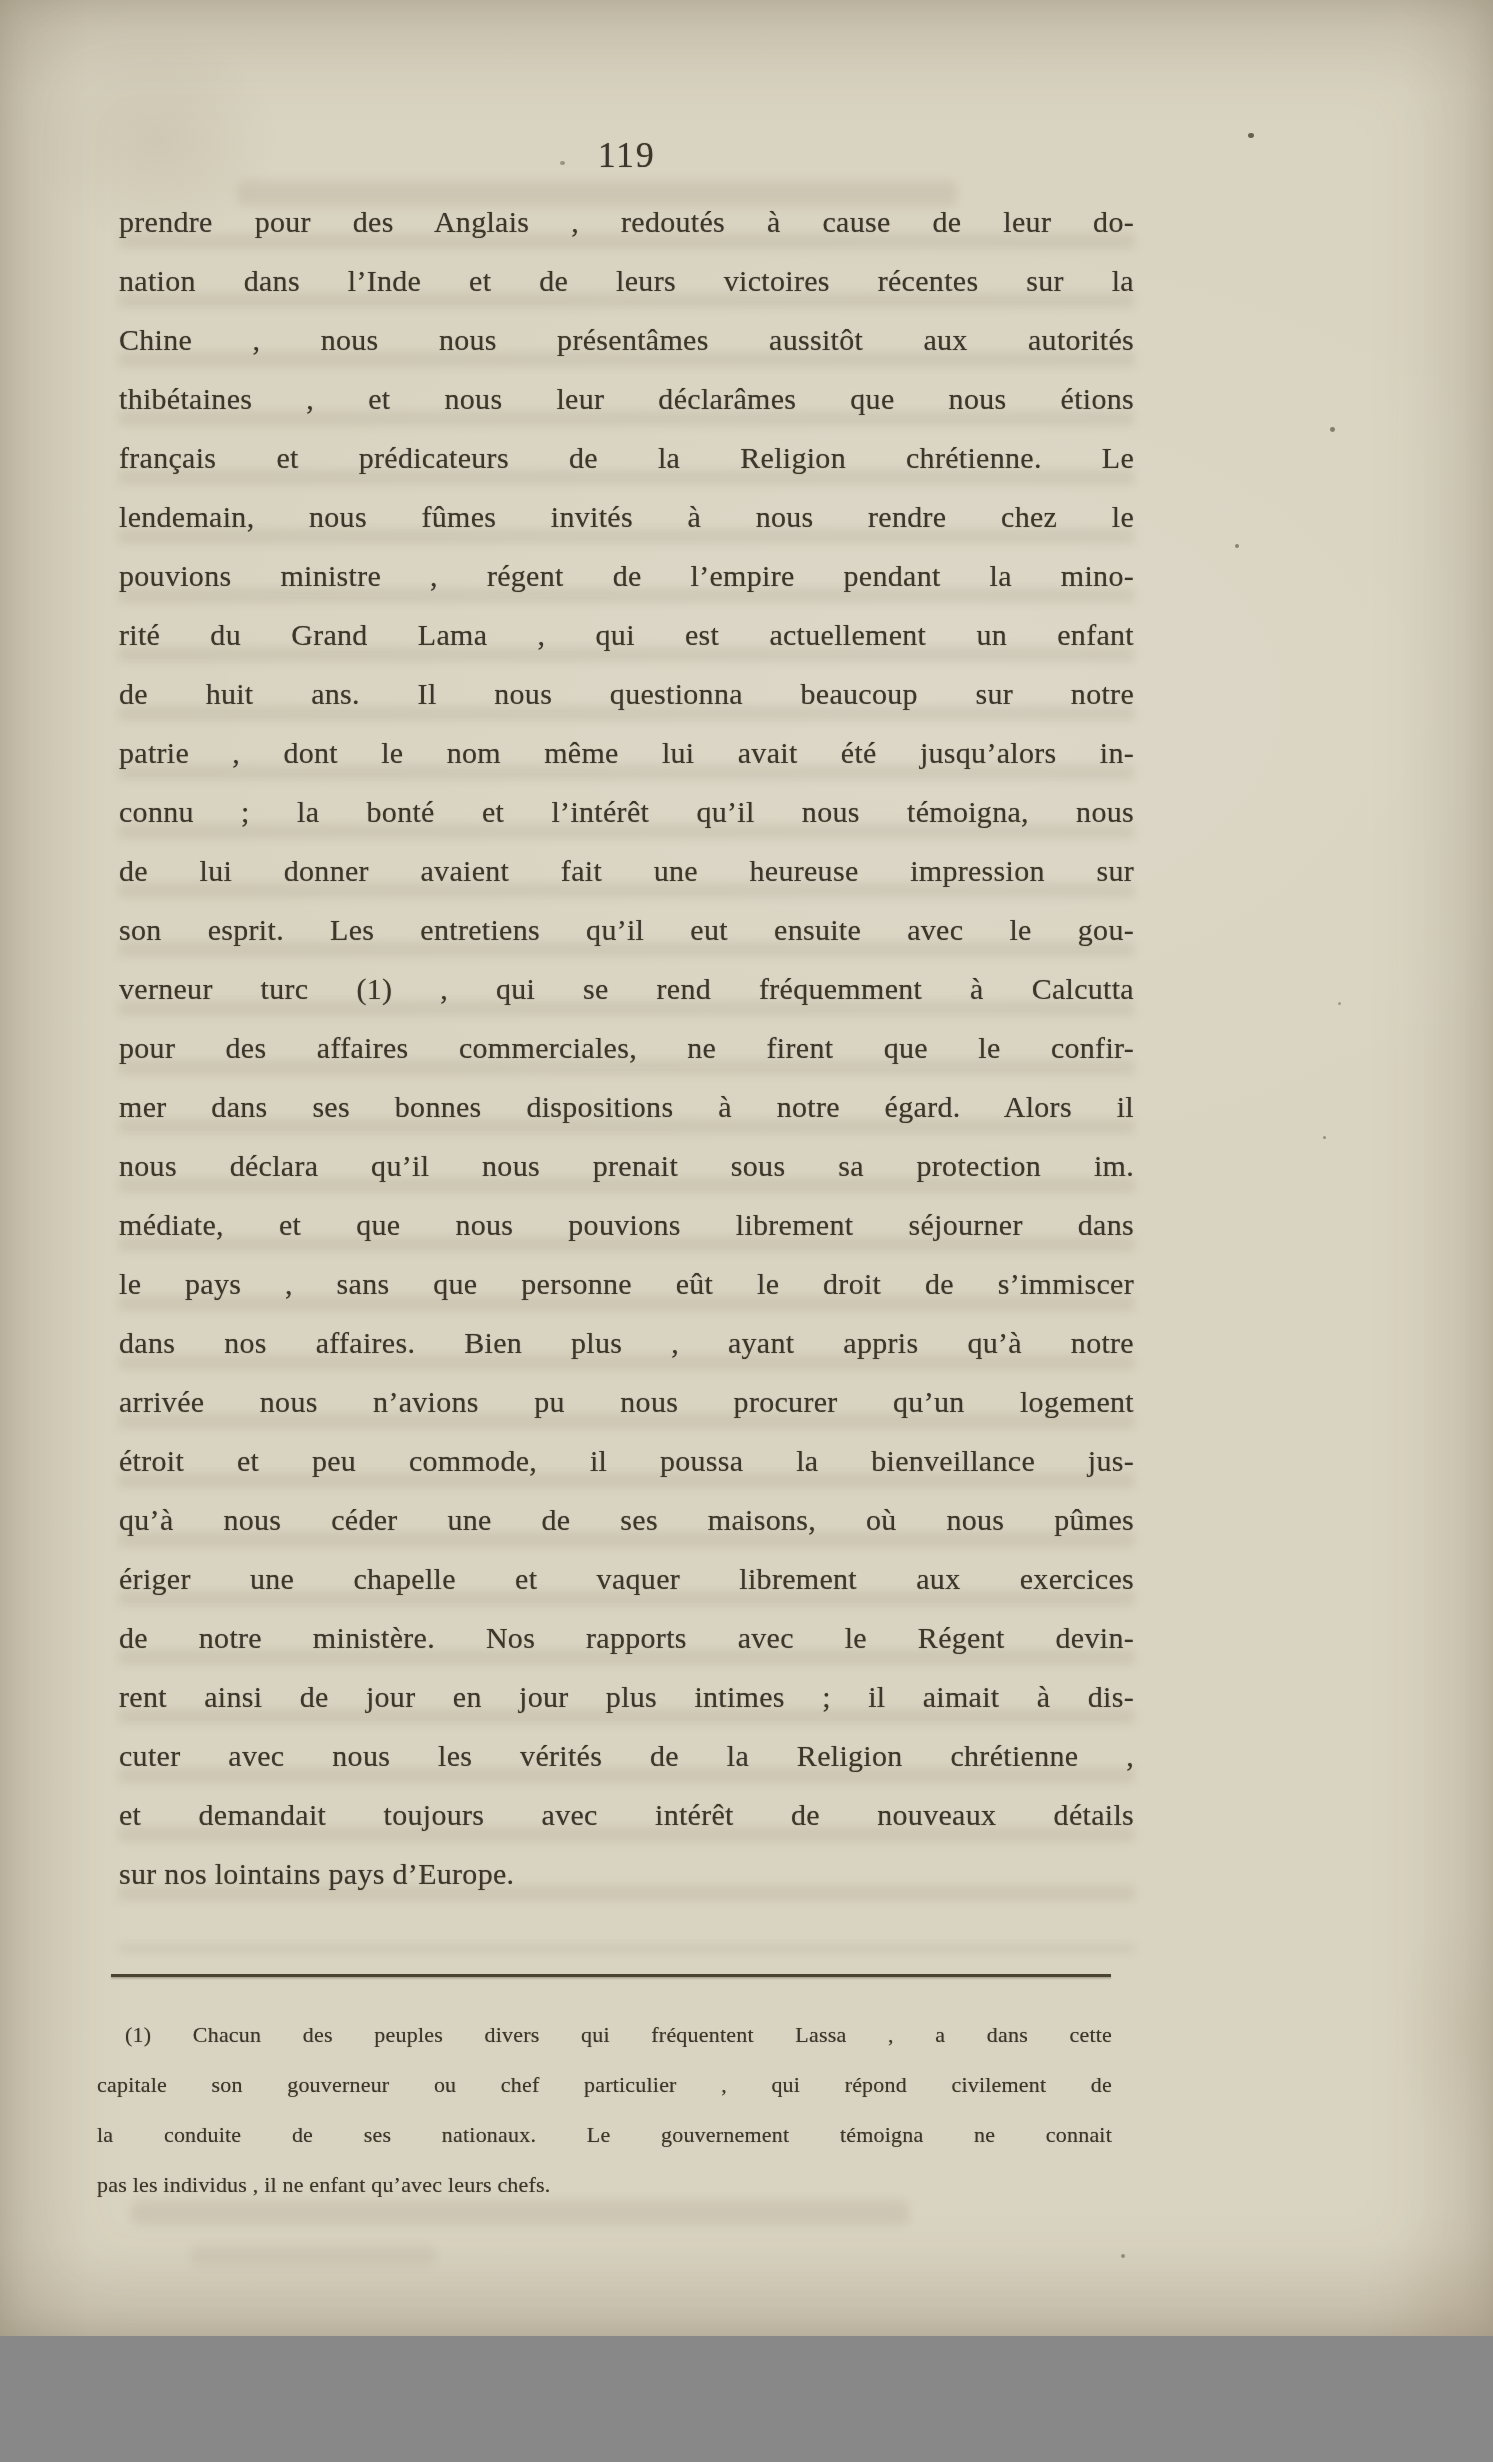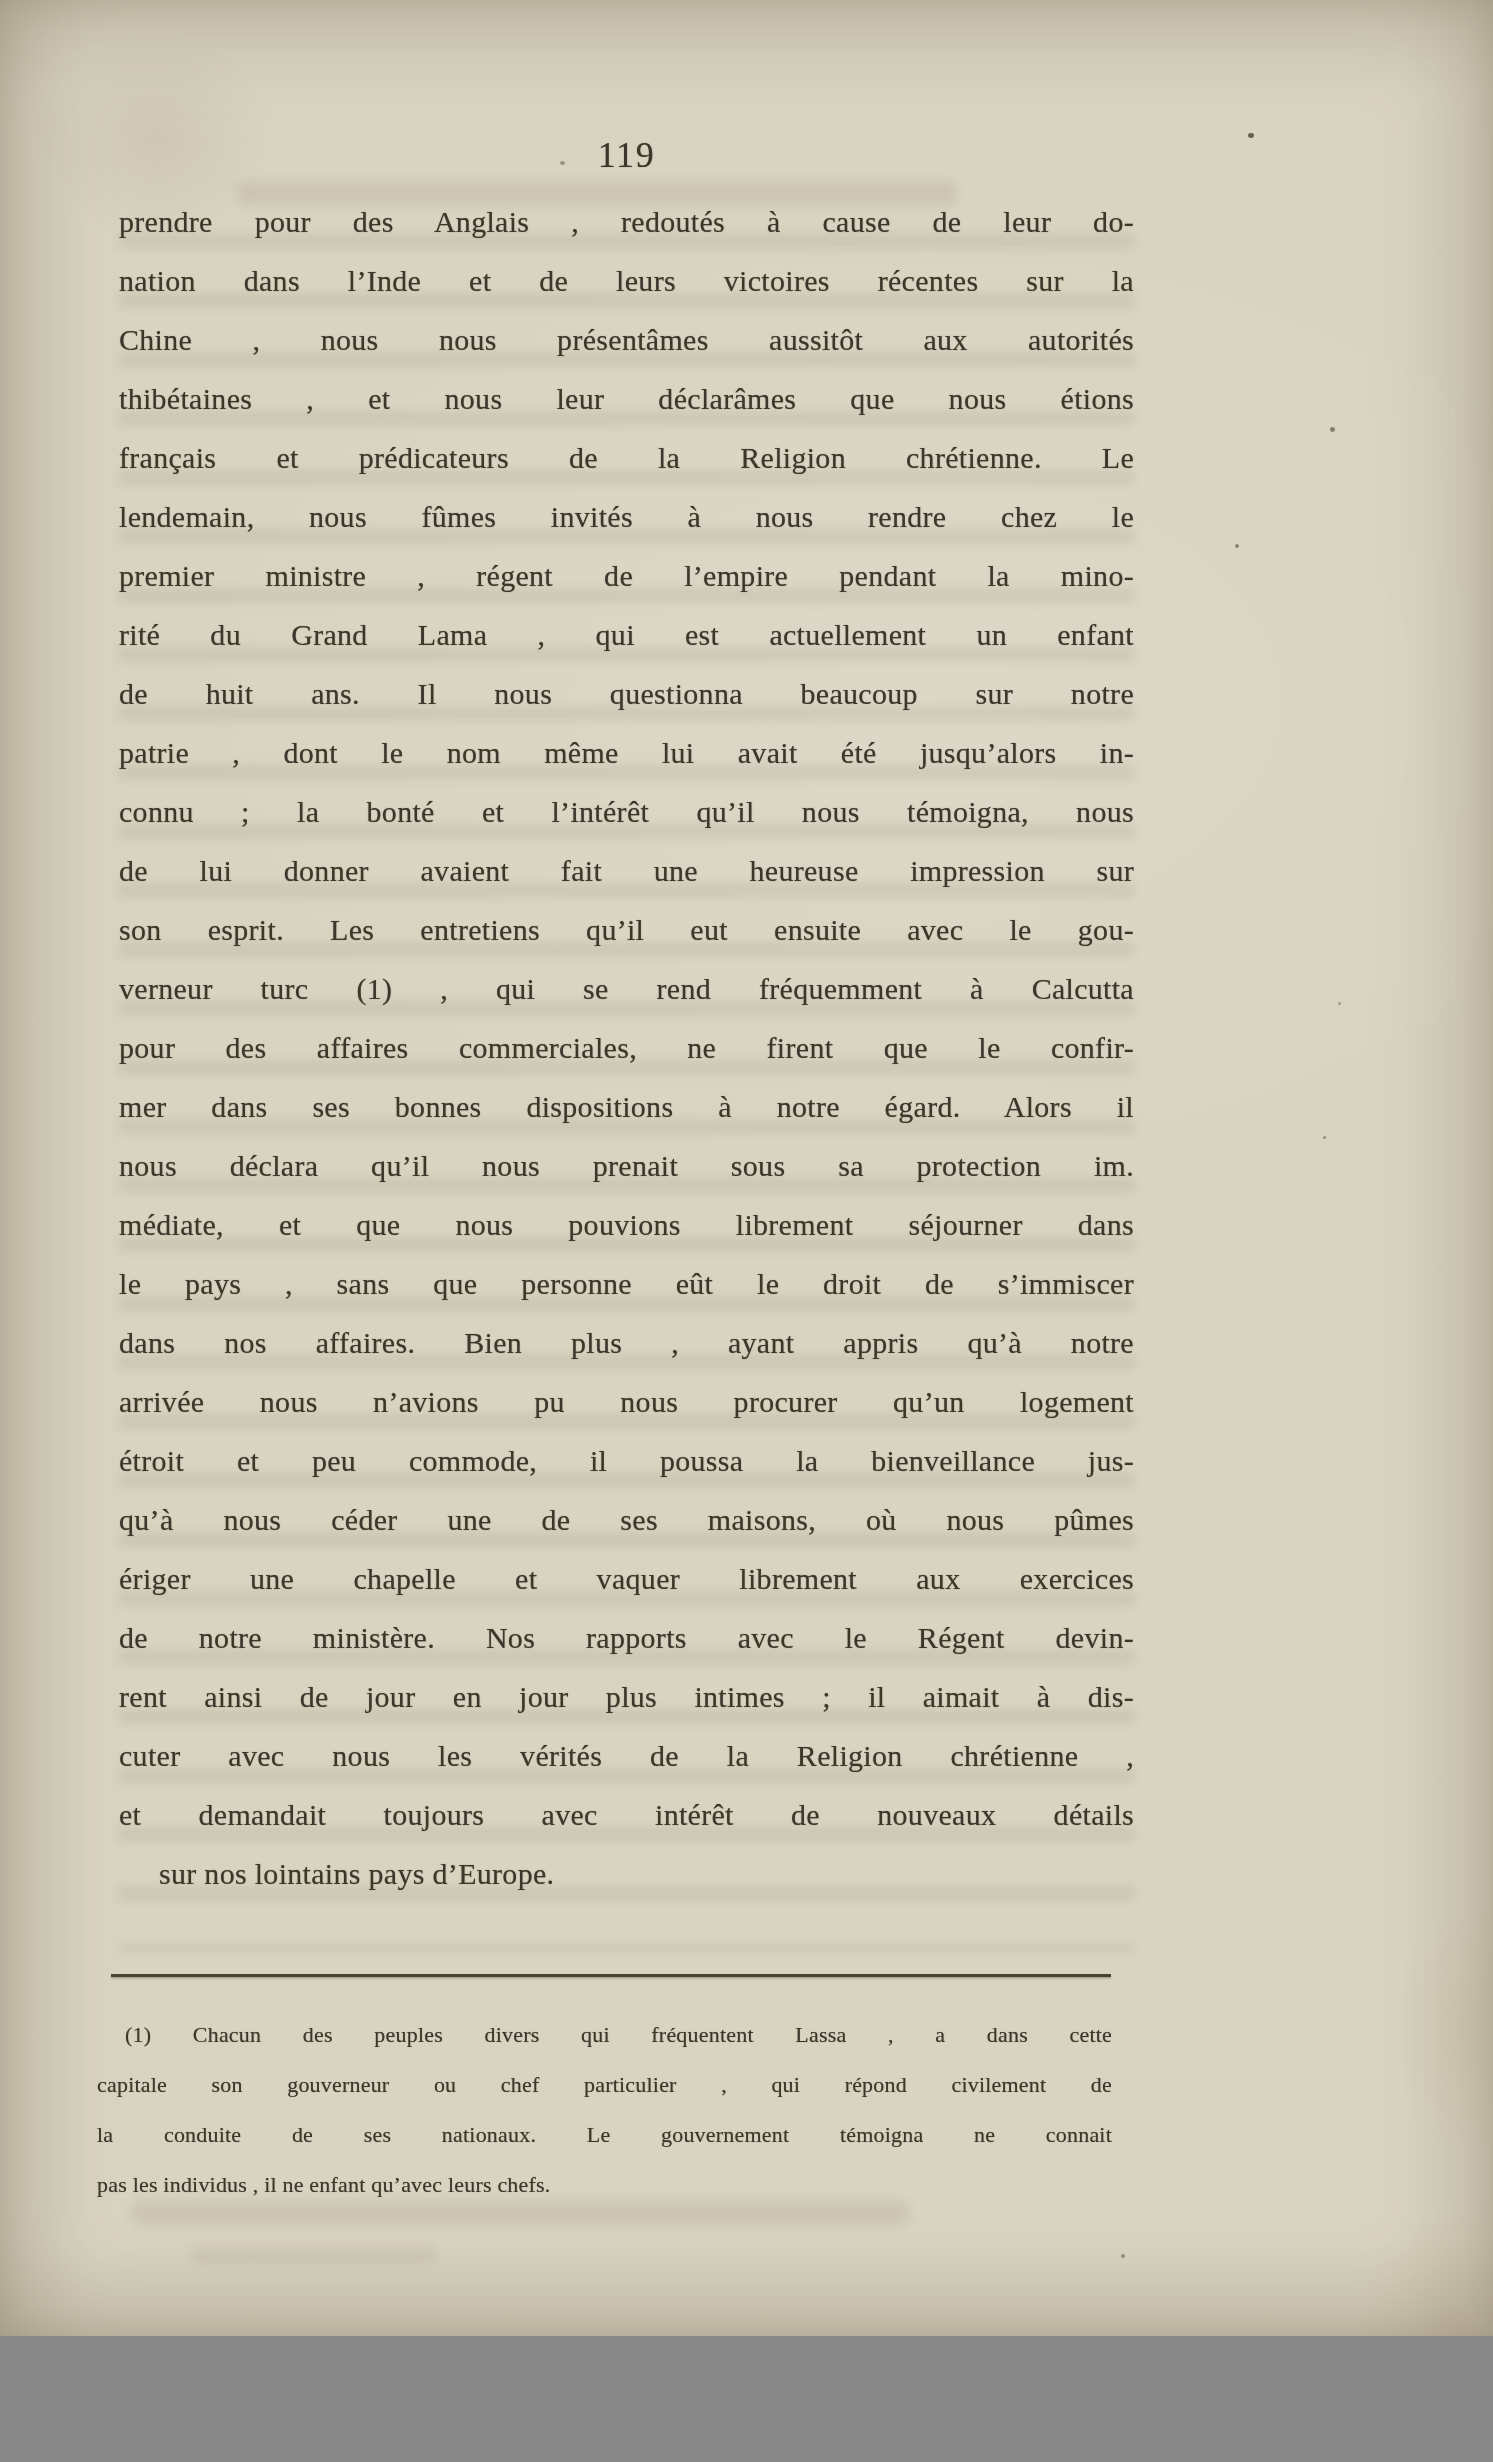--- a/index.html
+++ b/index.html
@@ -38,21 +38,21 @@
     position:absolute;left:119px;top:192px;width:1015px;
     font-size:30px;
     text-shadow:0 0 1.1px var(--ink-soft);
   }
   .main .line{
     height:59px;line-height:59px;
     text-align:justify;text-align-last:justify;
     white-space:normal;overflow:visible;
     letter-spacing:0.3px;
   }
-  .main .line:last-child{text-align-last:left;margin-left:40px;}
+  .main .line:last-child{text-align-last:left;}
   .footrule{
     position:absolute;left:111px;top:1974px;width:1000px;height:2.5px;
     background:var(--rule);
     box-shadow:0 1.6px 1.6px rgba(75,66,52,.35);
   }
   .footnote{
     position:absolute;left:97px;top:2010px;width:1015px;
     font-size:22px;
     text-shadow:0 0 0.9px var(--ink-soft);
   }
@@ -116,21 +116,21 @@
 
   <div class="pagenum">119</div>
 
   <div class="main">
       <div class="line">prendre pour des Anglais , redoutés à cause de leur do-</div>
       <div class="line">nation dans l’Inde et de leurs victoires récentes sur la</div>
       <div class="line">Chine , nous nous présentâmes aussitôt aux autorités</div>
       <div class="line">thibétaines , et nous leur déclarâmes que nous étions</div>
       <div class="line">français et prédicateurs de la Religion chrétienne. Le</div>
       <div class="line">lendemain, nous fûmes invités à nous rendre chez le</div>
-      <div class="line">premier ministre , régent de l’empire pendant la mino-</div>
+      <div class="line">pouvions ministre , régent de l’empire pendant la mino-</div>
       <div class="line">rité du Grand Lama , qui est actuellement un enfant</div>
       <div class="line">de huit ans. Il nous questionna beaucoup sur notre</div>
       <div class="line">patrie , dont le nom même lui avait été jusqu’alors in-</div>
       <div class="line">connu ; la bonté et l’intérêt qu’il nous témoigna, nous</div>
       <div class="line">de lui donner avaient fait une heureuse impression sur</div>
       <div class="line">son esprit. Les entretiens qu’il eut ensuite avec le gou-</div>
       <div class="line">verneur turc (1) , qui se rend fréquemment à Calcutta</div>
       <div class="line">pour des affaires commerciales, ne firent que le confir-</div>
       <div class="line">mer dans ses bonnes dispositions à notre égard. Alors il</div>
       <div class="line">nous déclara qu’il nous prenait sous sa protection im.</div>

